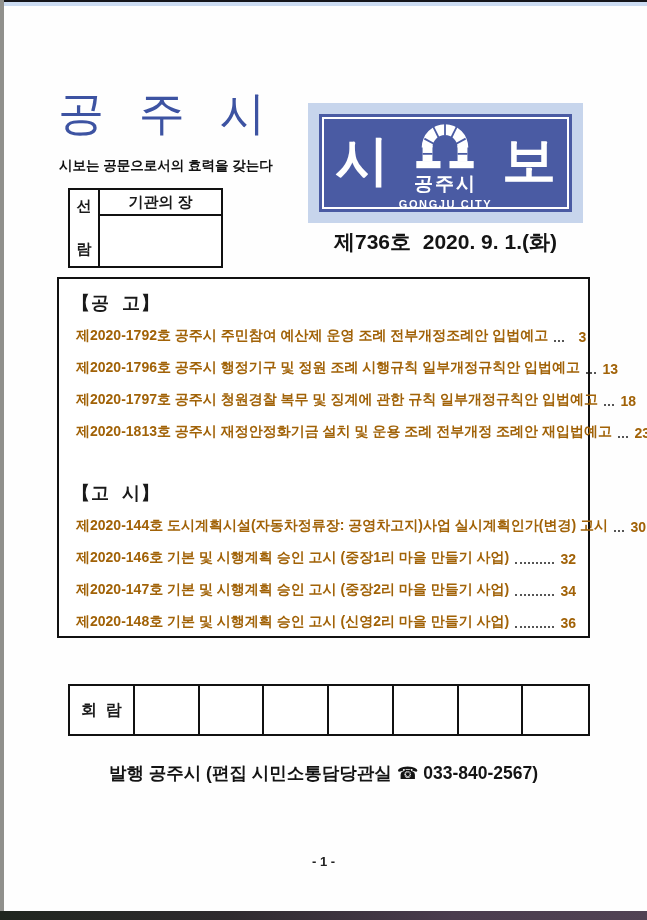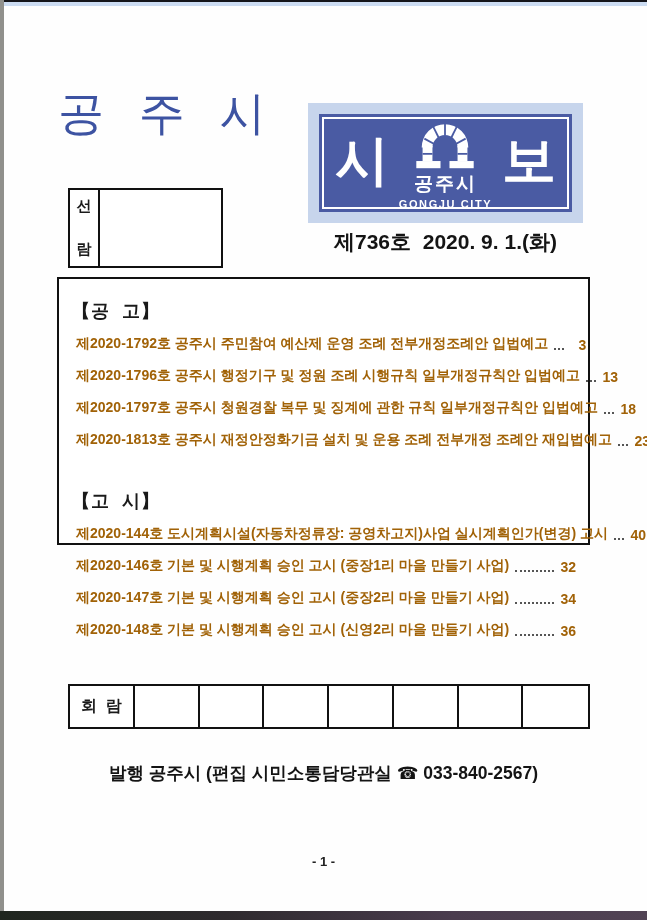--- a/index.html
+++ b/index.html
@@ -69,40 +69,40 @@
   .logo-city-en{color:#fff;font-size:11px;font-weight:bold;letter-spacing:1.6px;margin-top:1px;}
 
   
   .issue-line{
     position:absolute;left:308px;top:228px;width:275px;
     text-align:center;font-size:21px;font-weight:600;color:#141414;white-space:pre;
   }
 
   
   .toc-box{
-    position:absolute;left:57px;top:277px;width:533px;height:268px;
+    position:absolute;left:57px;top:277px;width:533px;height:361px;
     border:2px solid #111;box-sizing:border-box;background:#fff;
-    padding:20px 12px 0 13px;
+    padding:12px 12px 0 13px;
   }
   .toc-heading{
     font-size:18px;font-weight:bold;white-space:pre;margin:0 0 12px 0;letter-spacing:1px;
   }
   .toc-section-2{margin-top:40px;}
   .toc-row{
     display:flex;align-items:flex-end;
     font-size:14px;font-weight:bold;color:#a16207;
     margin-bottom:14px;padding-left:4px;
   }
   .toc-title{white-space:nowrap;}
   .toc-leader{flex:1;min-width:10px;border-bottom:2px dotted #555;margin:0 4px 3px 6px;height:0;}
   .toc-page{min-width:18px;text-align:right;}
 
   
   .circ-table{
-    position:absolute;left:68px;top:684px;width:522px;height:45px;
+    position:absolute;left:68px;top:684px;width:522px;height:52px;
     border:2px solid #111;box-sizing:border-box;background:#fff;
     display:grid;grid-template-columns:repeat(8,1fr);
   }
   .circ-cell{border-right:2px solid #111;}
   .circ-cell:last-child{border-right:none;}
   .circ-label{
     display:flex;align-items:center;justify-content:center;
     font-size:16px;font-weight:bold;white-space:pre;
   }
 
@@ -120,25 +120,30 @@
 <body>
 
 <div class="page">
 
   <div class="edge-topline"></div>
   <div class="edge-topblue"></div>
   <div class="edge-left"></div>
   <div class="edge-bottom"></div>
 
   <div class="masthead-title">공 주 시</div>
+  <div class="masthead-subtitle">시보는 공문으로서의 효력을 갖는다</div>
 
   <div class="seonram-box">
     <div class="seonram-side">
       <span>선</span>
       <span>람</span>
+    </div>
+    <div class="seonram-main">
+      <div class="seonram-header">기관의 장</div>
+      <div class="seonram-empty"></div>
     </div>
   </div>
 
   <div class="logo-outer">
     <div class="logo-inner">
       <span class="logo-char">시</span>
       <div class="logo-center">
         <span>
           <svg viewBox="0 0 66 58" width="62" height="52" aria-hidden="true">
             <rect x="1" y="48" width="27" height="8" fill="#ffffff"></rect>
@@ -190,21 +195,21 @@
         <span class="toc-page">23</span>
       </div>
     </div>
 
     <div class="toc-section toc-section-2">
       <div class="toc-heading">【고  시】</div>
 
       <div class="toc-row">
         <span class="toc-title">제2020-144호  도시계획시설(자동차정류장: 공영차고지)사업 실시계획인가(변경) 고시</span>
         <span class="toc-leader"></span>
-        <span class="toc-page">40</span>
+        <span class="toc-page">30</span>
       </div>
       <div class="toc-row">
         <span class="toc-title">제2020-146호  기본 및 시행계획 승인 고시 (중장1리 마을 만들기 사업)</span>
         <span class="toc-leader"></span>
         <span class="toc-page">32</span>
       </div>
       <div class="toc-row">
         <span class="toc-title">제2020-147호  기본 및 시행계획 승인 고시 (중장2리 마을 만들기 사업)</span>
         <span class="toc-leader"></span>
         <span class="toc-page">34</span>

